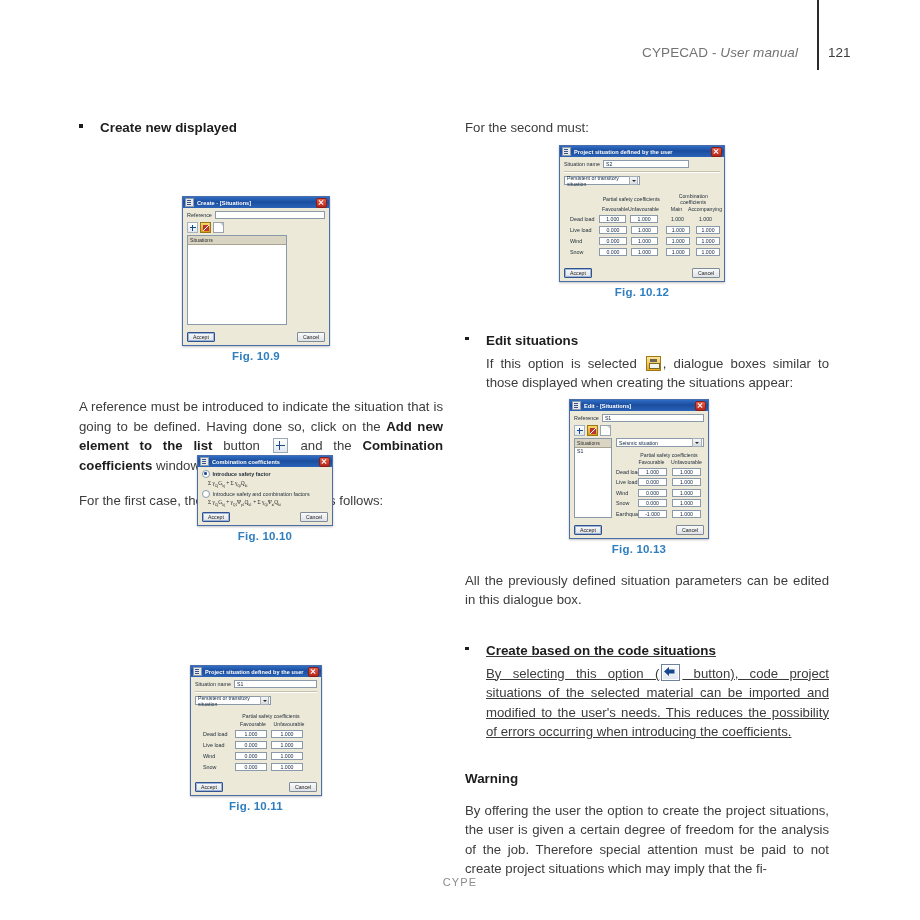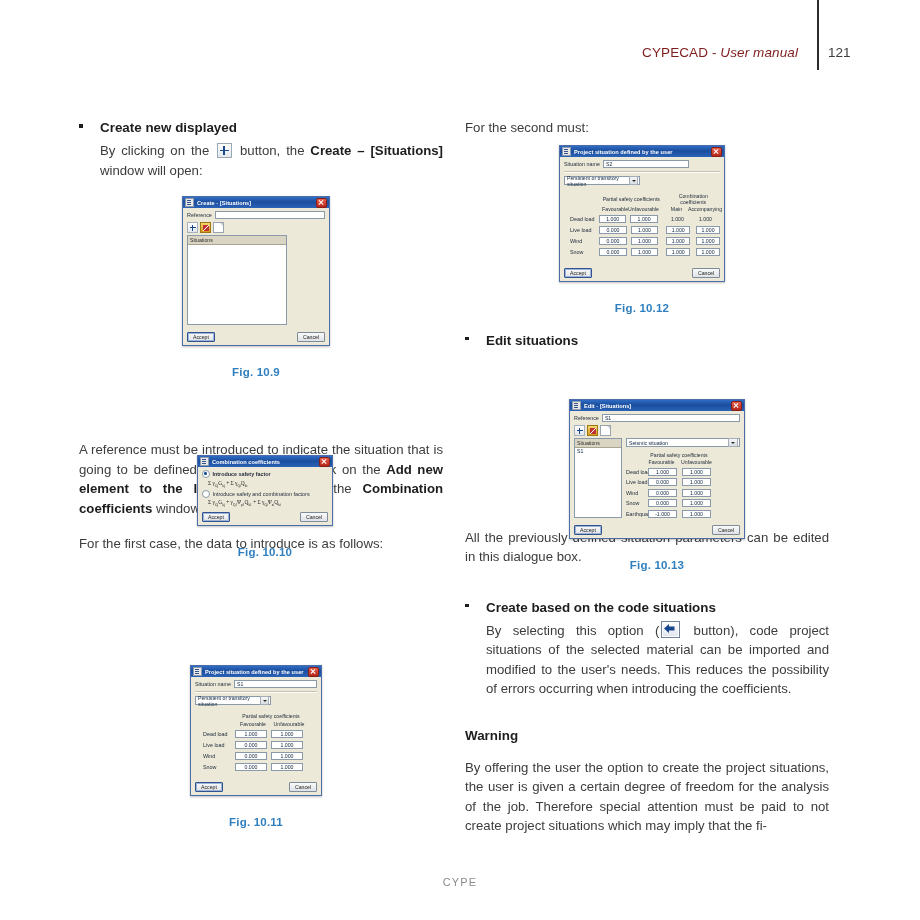--- a/index.html
+++ b/index.html
@@ -15,21 +15,21 @@
   
   #header{
     position:absolute; left:0; top:0; width:920px; height:78px;
   }
   #header-rule{
     position:absolute; left:817px; top:0; width:2px; height:70px;
     background:#2b2b2b;
   }
   #header-title{
     position:absolute; right:122px; top:45px;
-    font-size:13.5px; color:#7f1d1d; white-space:nowrap;
+    font-size:13.5px; color:#737373; white-space:nowrap;
     letter-spacing:.1px;
   }
   #header-title .ital{font-style:italic;}
   #header-page{
     position:absolute; left:828px; top:45px;
     font-size:13.5px; color:#3d3d3d;
   }
   
   .col{position:absolute; top:118px; width:364px;}
   #col-left{left:79px;}
@@ -88,21 +88,21 @@
     width:17px;height:15px;vertical-align:-3px;
     border:1px solid #6f8299;
     background:linear-gradient(#fdfdfd,#dfe6ee);
     box-shadow:inset 0 0 0 1px #ffffff;
   }
   .inline-ico.back svg{position:absolute;left:2px;top:2px;}
   
   .figure{position:absolute;}
   .fig-cap{
     text-align:center; font-size:11.5px; font-weight:bold;
-    color:#2f7fbf; margin-top:20px; letter-spacing:.2px;
+    color:#2f7fbf; margin-top:4px; letter-spacing:.2px;
   }
   
   .dlg{
     border:1px solid #4b6ea9;
     background:#ece9d8;
     box-shadow:0 1px 2px rgba(0,0,0,.25);
     font-size:5px;
     position:relative;
   }
   .dlg-tb{
@@ -227,21 +227,20 @@
   <div id="header-rule"></div>
   <div id="header-title"><span>CYPECAD - </span><span class="ital">User manual</span></div>
   <div id="header-page">121</div>
 </div>
 
 <div class="col" id="col-left">
 
   <div class="bullet-block">
     <span class="bullet-dot"></span>
     <div class="bullet-head">Create new displayed</div>
-    <div class="bullet-body"><span>By clicking on the </span><span class="inline-ico plus"></span><span> button, the </span><b class="strong">Create – [Situations]</b><span> window will open:</span></div>
   </div>
 
   <div class="figure" style="left:103px;top:78px;width:148px;">
     <div class="dlg">
       <div class="dlg-tb">
         <span class="dlg-tb-ico"></span>
         <span class="dlg-title">Create - [Situations]</span>
         <span class="dlg-close"></span>
       </div>
       <div class="dlg-body">
@@ -422,23 +421,24 @@
         <span class="btn accept">Accept</span>
         <span class="btn">Cancel</span>
       </div>
     </div>
     <div class="fig-cap">Fig. 10.12</div>
   </div>
 
   <div class="bullet-block" style="margin-top:193px;">
     <span class="bullet-dot"></span>
     <div class="bullet-head">Edit situations</div>
-  </div>
-
-  <div class="figure" style="left:104px;top:281px;width:176px;">
+    <div class="bullet-body"><span>If this option is selected </span><span class="inline-ico edit"></span><span>, dialogue boxes similar to those displayed when creating the situations appear:</span></div>
+  </div>
+
+  <div class="figure" style="left:104px;top:281px;width:140px;">
     <div class="dlg">
       <div class="dlg-tb">
         <span class="dlg-tb-ico"></span>
         <span class="dlg-title">Edit - [Situations]</span>
         <span class="dlg-close"></span>
       </div>
       <div class="dlg-body">
         <div class="row" style="gap:3px;">
           <span class="lbl">Reference</span>
           <span class="txtbox" style="flex:1 1 auto;">S1</span>
@@ -498,21 +498,21 @@
       <div class="dlg-foot" style="margin-top:4px;">
         <span class="btn accept">Accept</span>
         <span class="btn">Cancel</span>
       </div>
     </div>
     <div class="fig-cap">Fig. 10.13</div>
   </div>
 
   <p class="para" style="margin-top:178px;">All the previously defined situation parameters can be edited in this dialogue box.</p>
 
-  <div class="bullet-block" style="margin-top:31px;">
+  <div class="bullet-block" style="margin-top:31px;text-decoration:underline;">
     <span class="bullet-dot"></span>
     <div class="bullet-head">Create based on the code situations</div>
     <div class="bullet-body"><span>By selecting this option (</span><span class="inline-ico back"><svg width="11" height="9" viewBox="0 0 11 9">
             <path d="M5 0 L0 4.5 L5 9 L5 6.5 L10.5 6.5 L10.5 2.5 L5 2.5 Z" fill="#17488f"></path>
           </svg></span><span> button), code project situations of the selected material can be imported and modified to the user's needs. This reduces the possibility of errors occurring when introducing the coefficients.</span></div>
   </div>
 
   <h4 class="warn" style="margin-top:29px;">Warning</h4>
   <p class="para last">By offering the user the option to create the project situations, the user is given a certain degree of freedom for the analysis of the job. Therefore special attention must be paid to not create project situations which may imply that the fi-</p>
 

